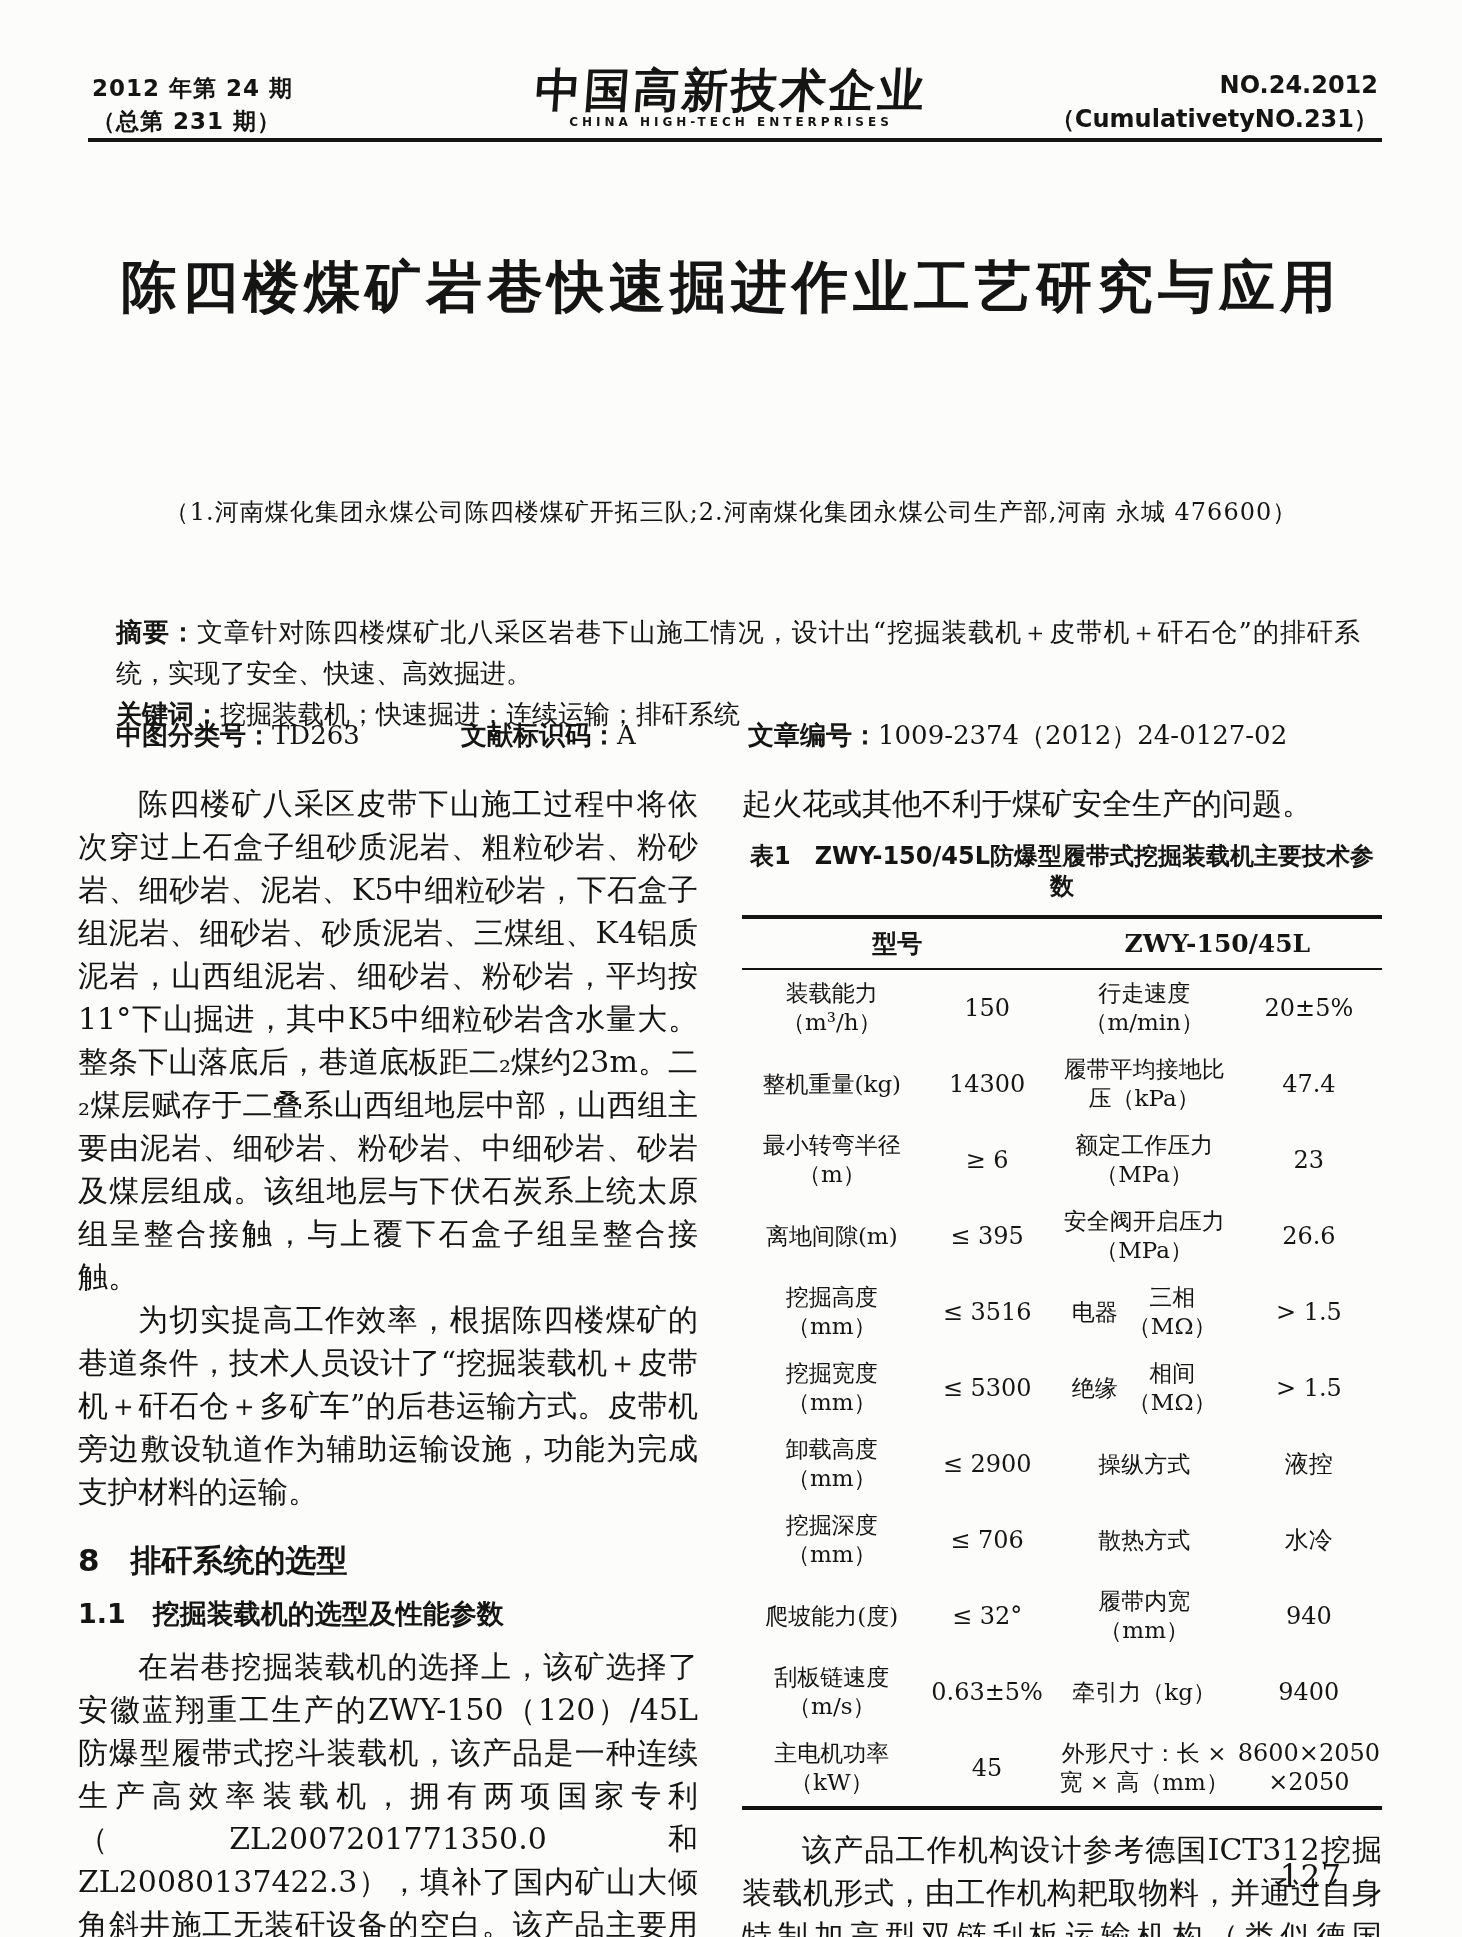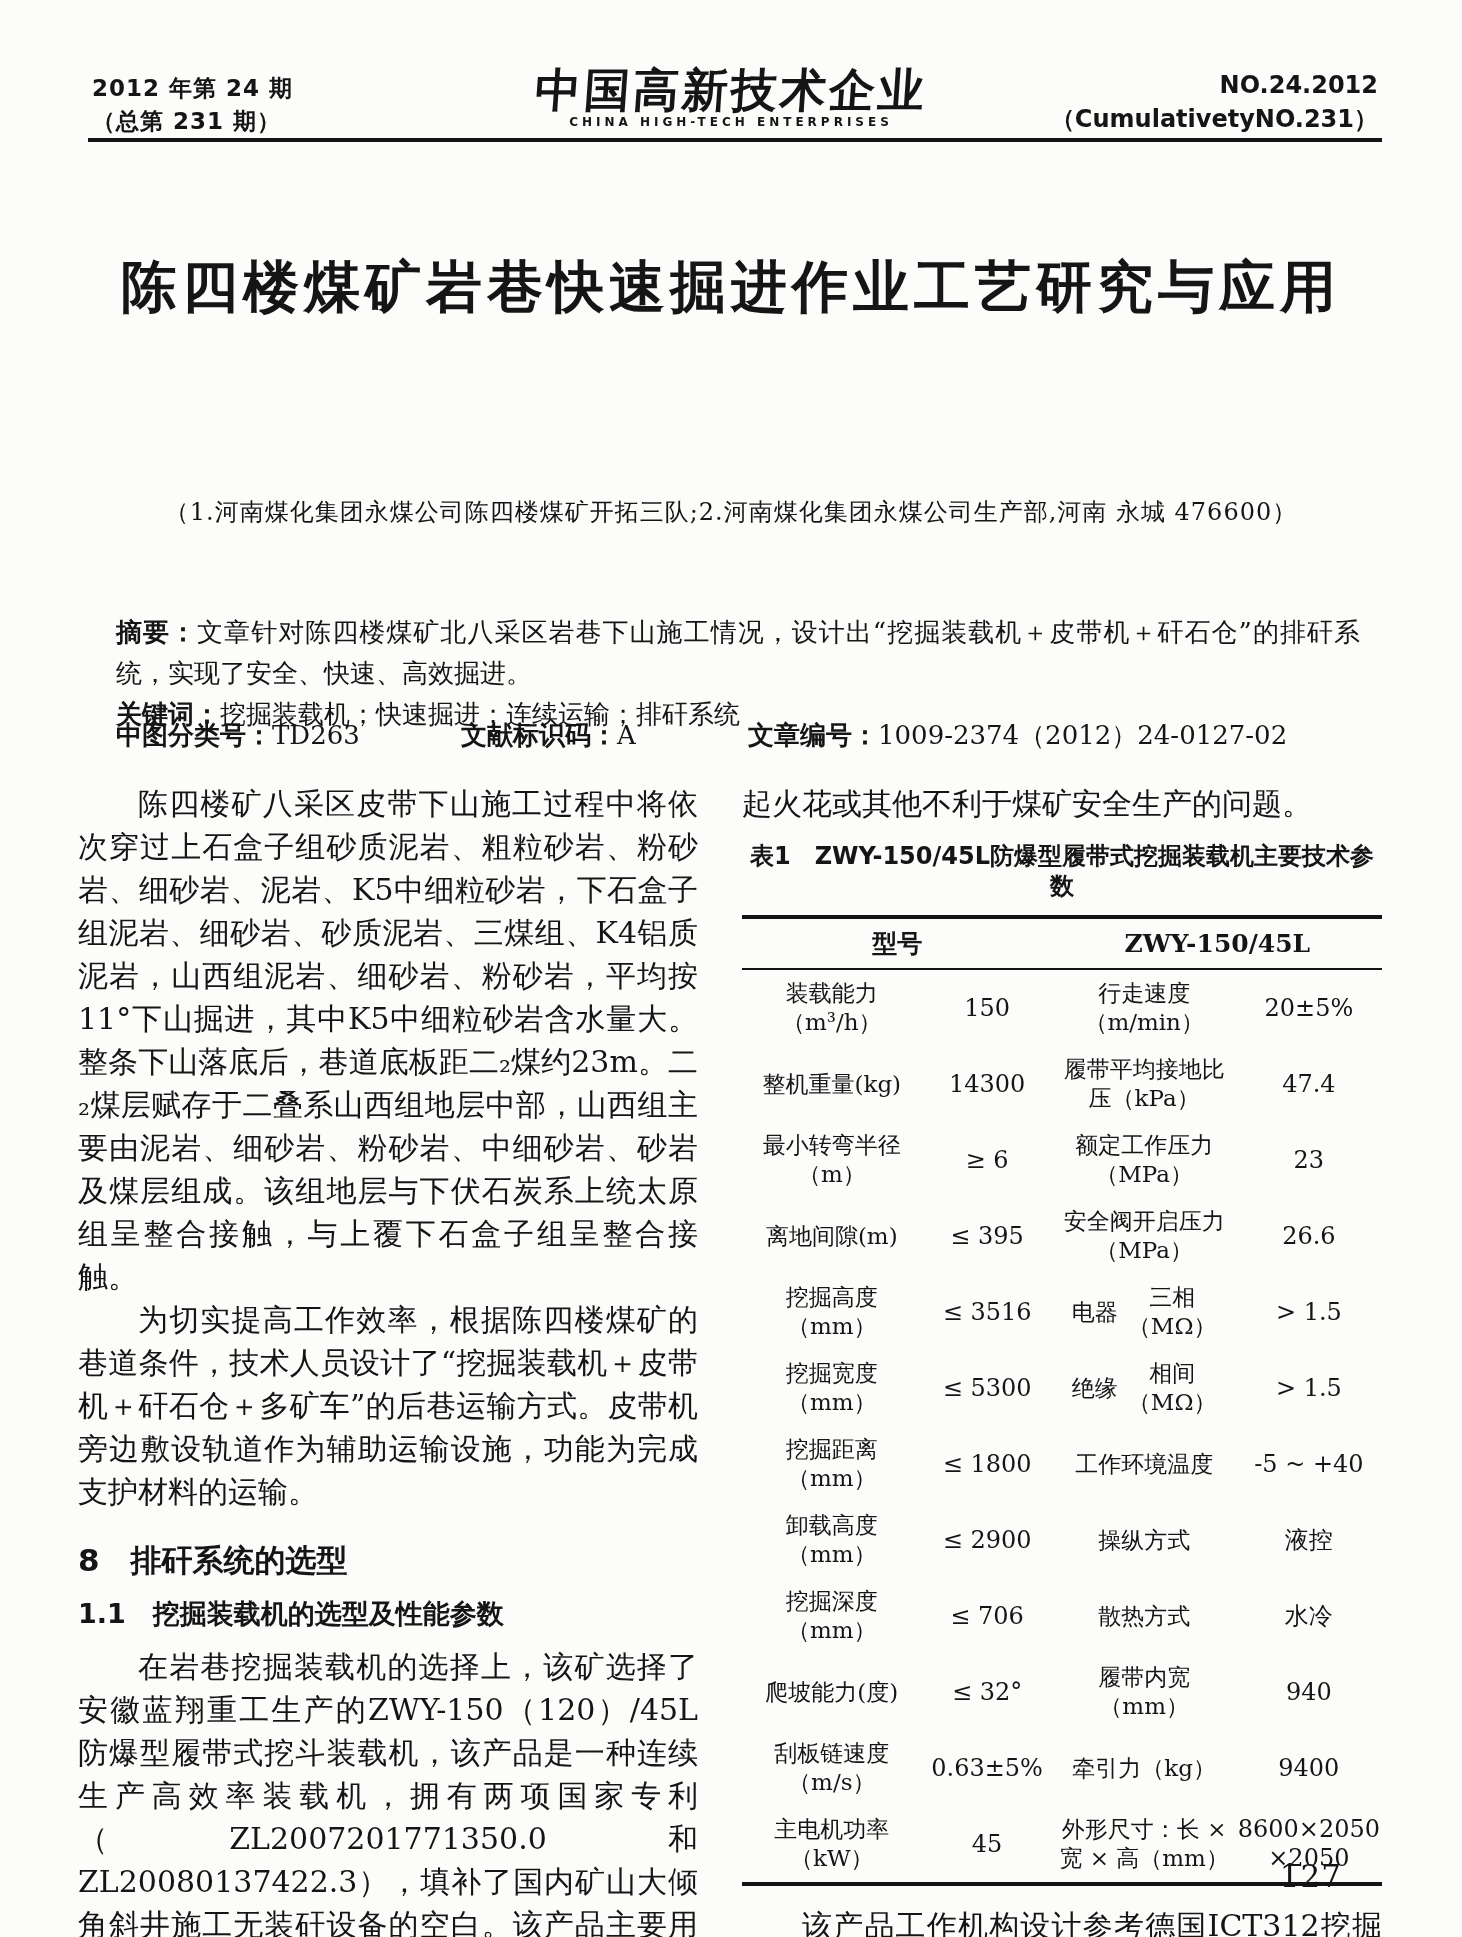--- a/index.html
+++ b/index.html
@@ -224,27 +224,20 @@
           <td class="pcell">
             <div class="inswrap">
                 <span class="ins-g">绝缘</span>
                 <span class="pre">相间
 （MΩ）</span>
               </div>
           </td>
           <td class="vcell">&gt; 1.5</td>
         </tr>
         <tr>
-          <td class="pcell pre">挖掘距离
-（mm）</td>
-          <td class="vcell">≤ 1800</td>
-          <td class="pcell pre">工作环境温度</td>
-          <td class="vcell">-5 ~ +40</td>
-        </tr>
-        <tr>
           <td class="pcell pre">卸载高度
 （mm）</td>
           <td class="vcell">≤ 2900</td>
           <td class="pcell pre">操纵方式</td>
           <td class="vcell">液控</td>
         </tr>
         <tr>
           <td class="pcell pre">挖掘深度
 （mm）</td>
           <td class="vcell">≤ 706</td>

